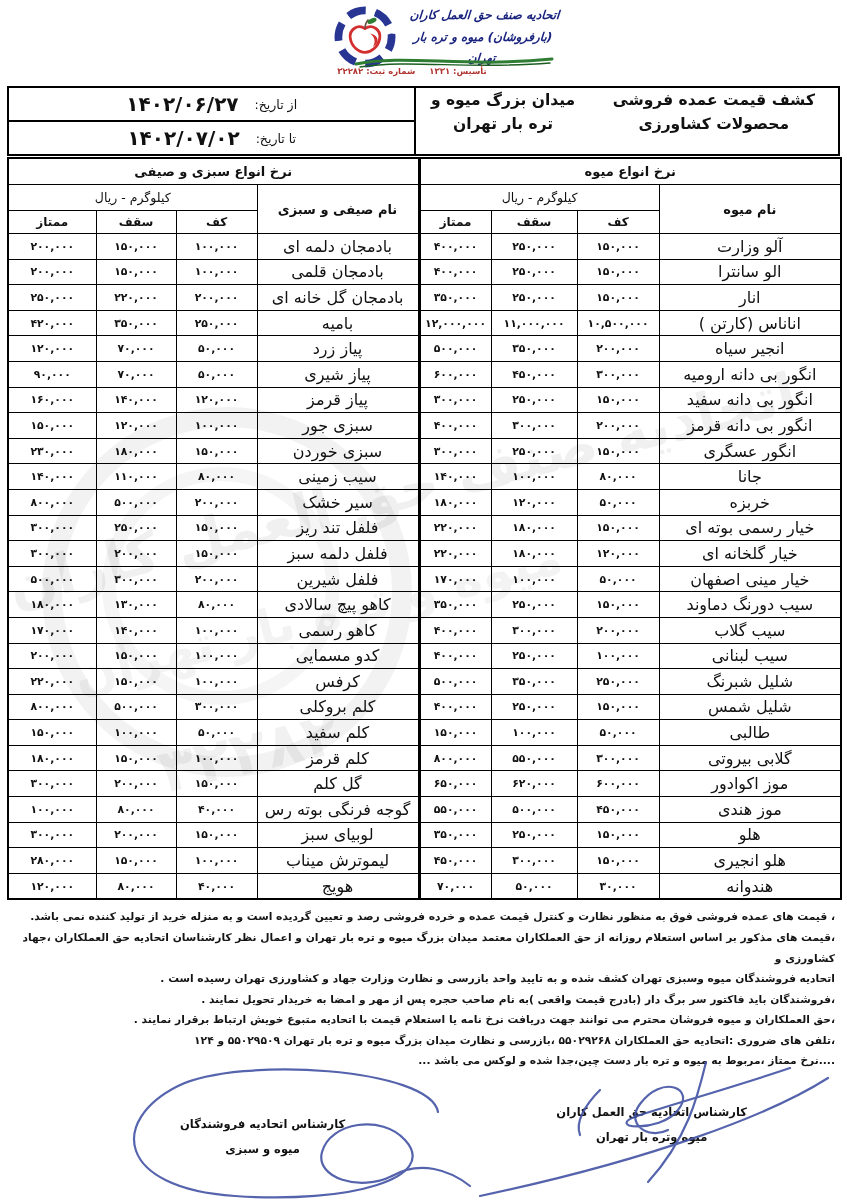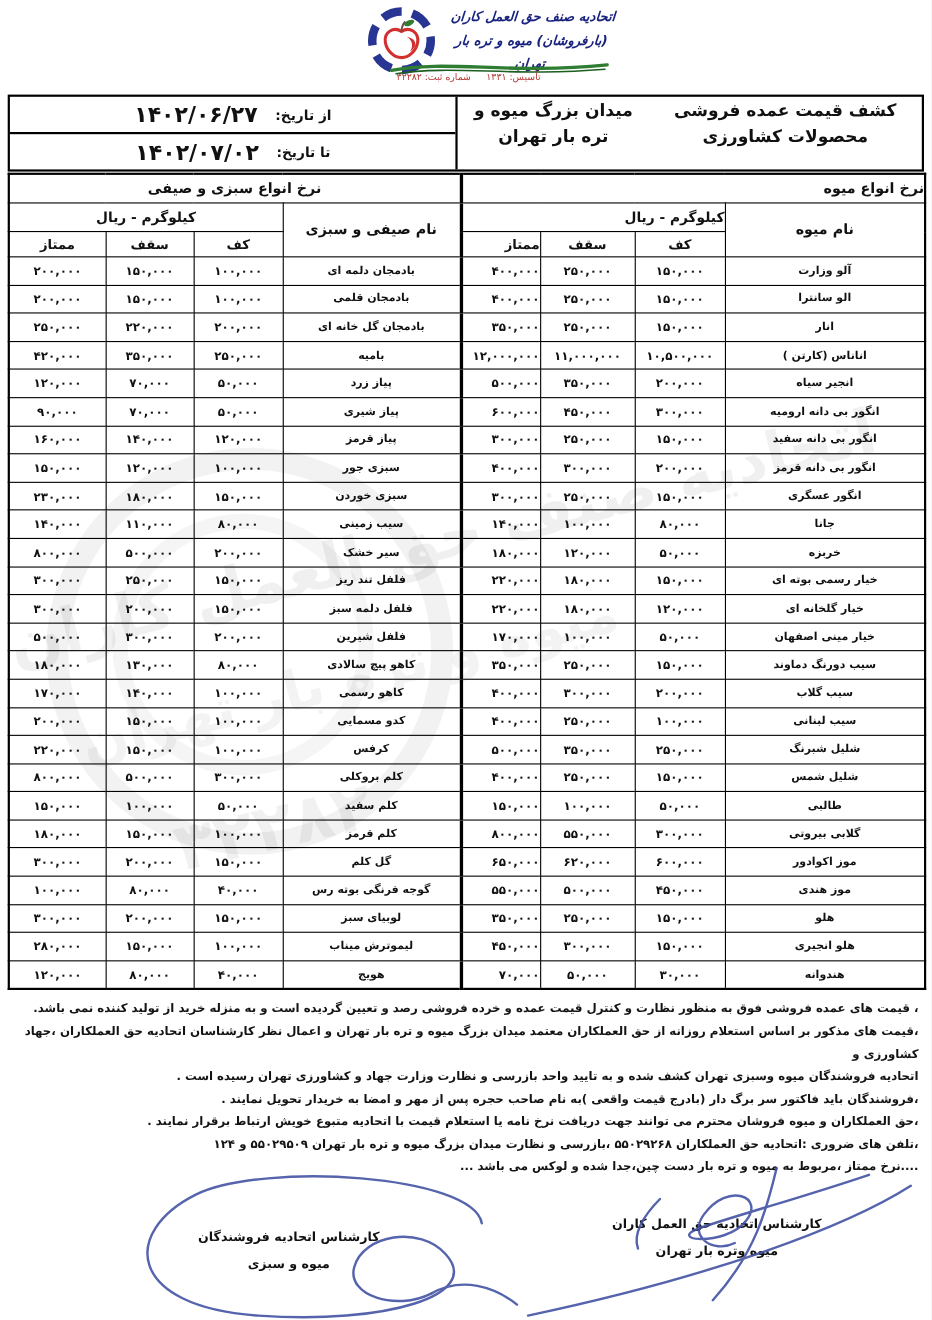--- a/index.html
+++ b/index.html
@@ -4,43 +4,43 @@
 <style>
   html,body{margin:0;padding:0;background:#e8e8e8;}
   .page{width:847px;height:1200px;position:relative;background:#fff;overflow:hidden;
         font-family:"DejaVu Sans",sans-serif;color:#111;margin:0 auto;}
   
   .logo-band{position:relative;height:86px;}
   .logo-block{position:absolute;left:330px;top:2px;display:flex;direction:rtl;align-items:center;gap:8px;}
   .org-text{width:150px;text-align:center;font-size:12px;font-weight:700;font-style:italic;
             color:#1a237e;line-height:1.8;transform:skewX(-4deg);}
   .wave-svg{position:absolute;top:52px;left:352px;}
-  .reg-line{position:absolute;top:66px;left:326px;width:200px;display:flex;direction:ltr;
-            justify-content:center;gap:14px;font-size:8.5px;font-weight:400;color:#b03530;}
+  .reg-line{position:absolute;top:66px;left:312px;width:200px;display:flex;direction:ltr;
+            justify-content:center;gap:14px;font-size:8.5px;font-weight:700;color:#b03530;}
   
   .header-box{margin:0 7px;display:flex;direction:rtl;border:2.5px solid #000;height:66px;background:#fff;position:relative;z-index:2;}
   .title-cell{flex:1.04;border-left:2px solid #000;display:flex;flex-direction:row;justify-content:center;}
   .title-cell div{font-size:15.5px;font-weight:700;text-align:center;line-height:1.55;}
   .dates-cell{flex:1;display:flex;flex-direction:column;}
   .date-row{flex:1;display:flex;align-items:center;justify-content:center;gap:16px;}
   .date-row:first-child{border-bottom:2px solid #000;}
-  .date-label{font-size:12.5px;font-weight:700;}
+  .date-label{font-size:12.5px;font-weight:400;}
   .date-value{font-size:20px;font-weight:800;letter-spacing:1px;}
   
   .table-wrap{position:relative;margin:1px 7px 0;}
   table.price-table{border-collapse:collapse;table-layout:fixed;width:833px;position:relative;z-index:2;}
   td{border:1.6px solid #000;text-align:center;vertical-align:middle;padding:0;background:transparent;}
   table.price-table{border:2.5px solid #000;}
   .sec-title{height:25px;font-weight:700;font-size:13px;}
-  .unit{height:25px;font-weight:700;font-size:12.5px;}
+  .unit{height:25px;font-weight:400;font-size:12.5px;}
   .name-h{font-size:13px;font-weight:700;margin-left:48px;}
   .col-h{height:22px;font-size:12px;font-weight:700;}
   .num{height:24.6px;font-size:10.8px;font-weight:700;letter-spacing:.5px;}
-  .name{font-size:10px;font-weight:700;}
-  .dvd{border-left-width:3px;text-align:right;}
+  .name{font-size:16px;font-weight:400;}
+  .dvd{border-left-width:3px;}
   
   .wm{position:absolute;z-index:1;pointer-events:none;}
   .wm-circle{left:35px;top:250px;width:330px;height:330px;border:20px solid #000;border-radius:50%;opacity:.05;}
   .wm-circle2{left:95px;top:310px;width:210px;height:210px;border:14px solid #000;border-radius:50%;opacity:.04;}
   .wm-text{font-weight:700;opacity:.055;white-space:nowrap;color:#000;}
   .wm-t1{left:-10px;top:300px;font-size:56px;transform:rotate(-14deg);}
   .wm-t2{left:60px;top:430px;font-size:50px;transform:rotate(-14deg);opacity:.045;}
   .wm-t3{left:150px;top:560px;font-size:60px;transform:rotate(-13deg);opacity:.05;}
   
   .notes{margin:7px 12px 0;direction:rtl;text-align:right;position:relative;z-index:2;}

